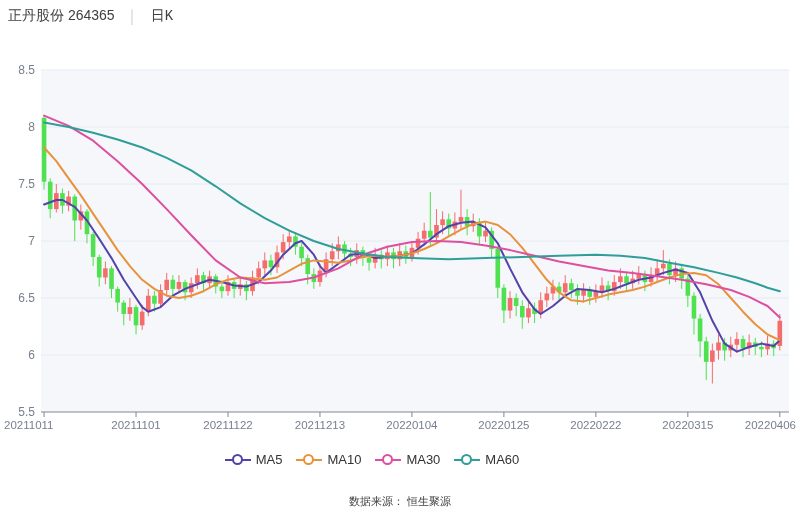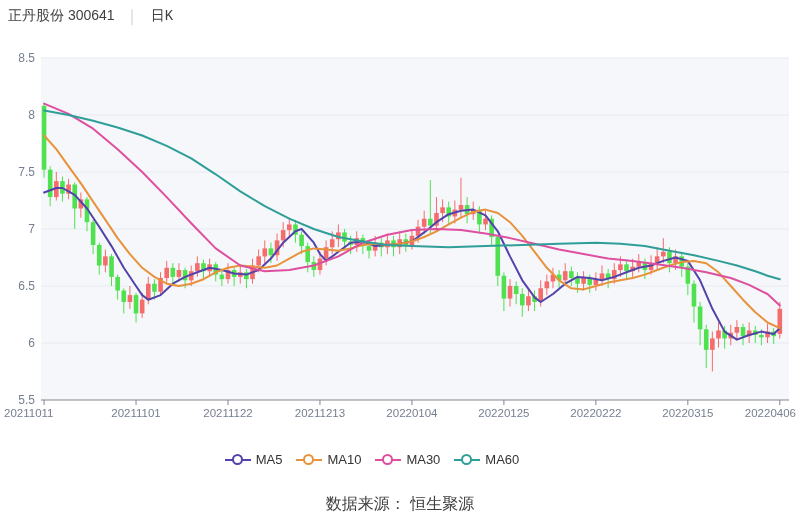--- a/index.html
+++ b/index.html
@@ -1,26 +1,26 @@
 <!DOCTYPE html>
 <html><head>
 <meta charset="utf-8">
 <style>
   html,body{margin:0;padding:0;background:#ffffff;}
   body{width:800px;height:517px;position:relative;font-family:"Liberation Sans",sans-serif;overflow:hidden;}
   .hdr{position:absolute;top:7px;left:8px;display:flex;align-items:center;font-size:14px;color:#404040;}
   .hdr .sep{color:#cccccc;margin:0 14px;font-size:13px;}
   .hdr .period{color:#404040;font-family:Liberation Mono, monospace;}
-  #chart-wrap{position:absolute;top:0;left:0;width:643px;height:445px;}
+  #chart-wrap{position:absolute;top:12px;left:0;width:643px;height:445px;}
   .legend{position:absolute;top:452px;left:0;width:744px;display:flex;justify-content:center;align-items:center;gap:14px;text-align:center;}
   .legend-item{display:flex;align-items:center;gap:5px;font-size:13px;color:#333;cursor:pointer;}
   .marker{position:relative;width:26px;height:12px;}
   .marker .lseg{position:absolute;left:0;top:5px;width:26px;height:2px;}
   .marker .ring{position:absolute;left:7px;top:0;width:7px;height:7px;border:2.5px solid #000;border-radius:50%;background:#fff;}
-  .footer{position:absolute;top:494px;left:0;width:800px;text-align:center;font-size:16px;color:#404040;}
+  .footer{position:absolute;top:494px;left:0;width:800px;text-align:center;font-size:11px;color:#404040;}
 </style>
 </head>
 <body>
 
 <div id="chart-wrap">
   <svg id="chart-svg" width="800" height="445" viewBox="0 0 800 445">
       <rect x="41" y="58" width="748" height="342" fill="#f5f7fa"></rect>
       <line x1="41" y1="58" x2="789" y2="58" stroke="#e6eaf2" stroke-width="1"></line>
       <text x="35" y="62" text-anchor="end" font-size="12" fill="#767f8f">8.5</text>
       <line x1="41" y1="115" x2="789" y2="115" stroke="#e6eaf2" stroke-width="1"></line>
@@ -296,21 +296,21 @@
       <line x1="595.8688524590164" y1="400" x2="595.8688524590164" y2="405" stroke="#81878f" stroke-width="1"></line>
       <text x="595.8688524590164" y="417" text-anchor="middle" font-size="11.5" fill="#767f8f">20220222</text>
       <line x1="687.8360655737705" y1="400" x2="687.8360655737705" y2="405" stroke="#81878f" stroke-width="1"></line>
       <text x="687.8360655737705" y="417" text-anchor="middle" font-size="11.5" fill="#767f8f">20220315</text>
       <line x1="779.8032786885246" y1="400" x2="779.8032786885246" y2="405" stroke="#81878f" stroke-width="1"></line>
       <text x="796" y="417" text-anchor="end" font-size="11.5" fill="#767f8f">20220406</text>
     </svg>
 </div>
 
 <div class="hdr">
-  <span>正丹股份 300641</span>
+  <span>正丹股份 264365</span>
   <span class="sep">│</span>
   <span class="period">日K</span>
 </div>
 
 <div class="legend">
   <div class="legend-item">
     <span class="marker">
         <span class="lseg" style="background: rgb(82, 67, 171);"></span>
         <span class="ring" style="border-color: rgb(82, 67, 171);"></span>
       </span>

